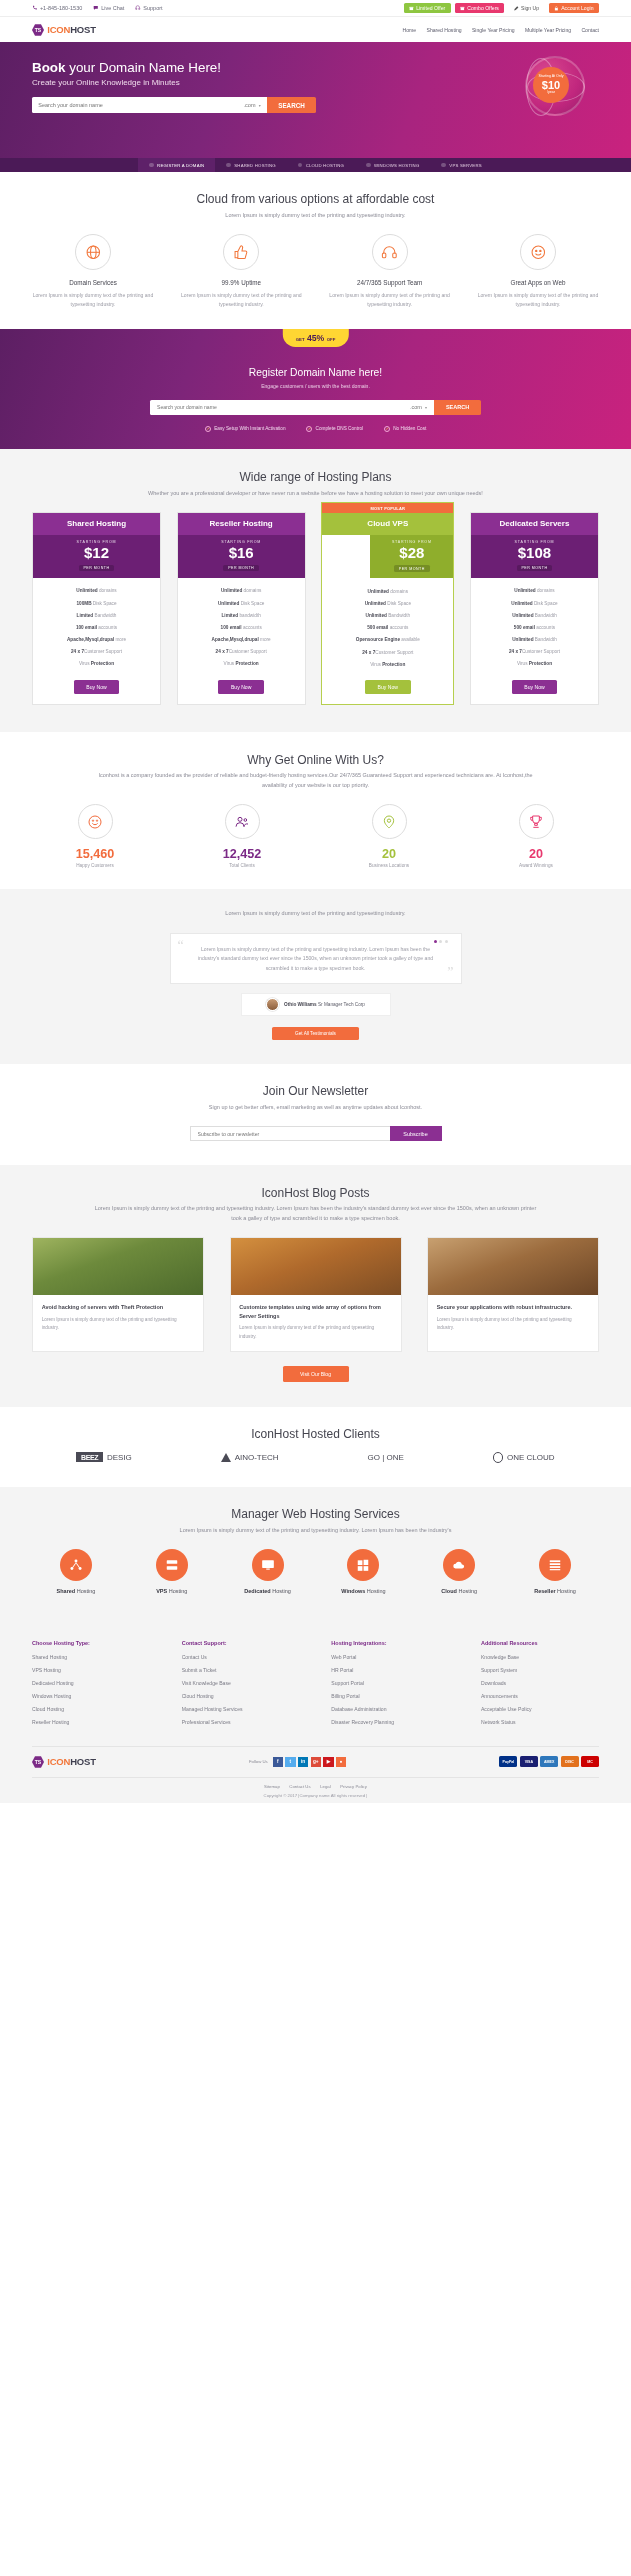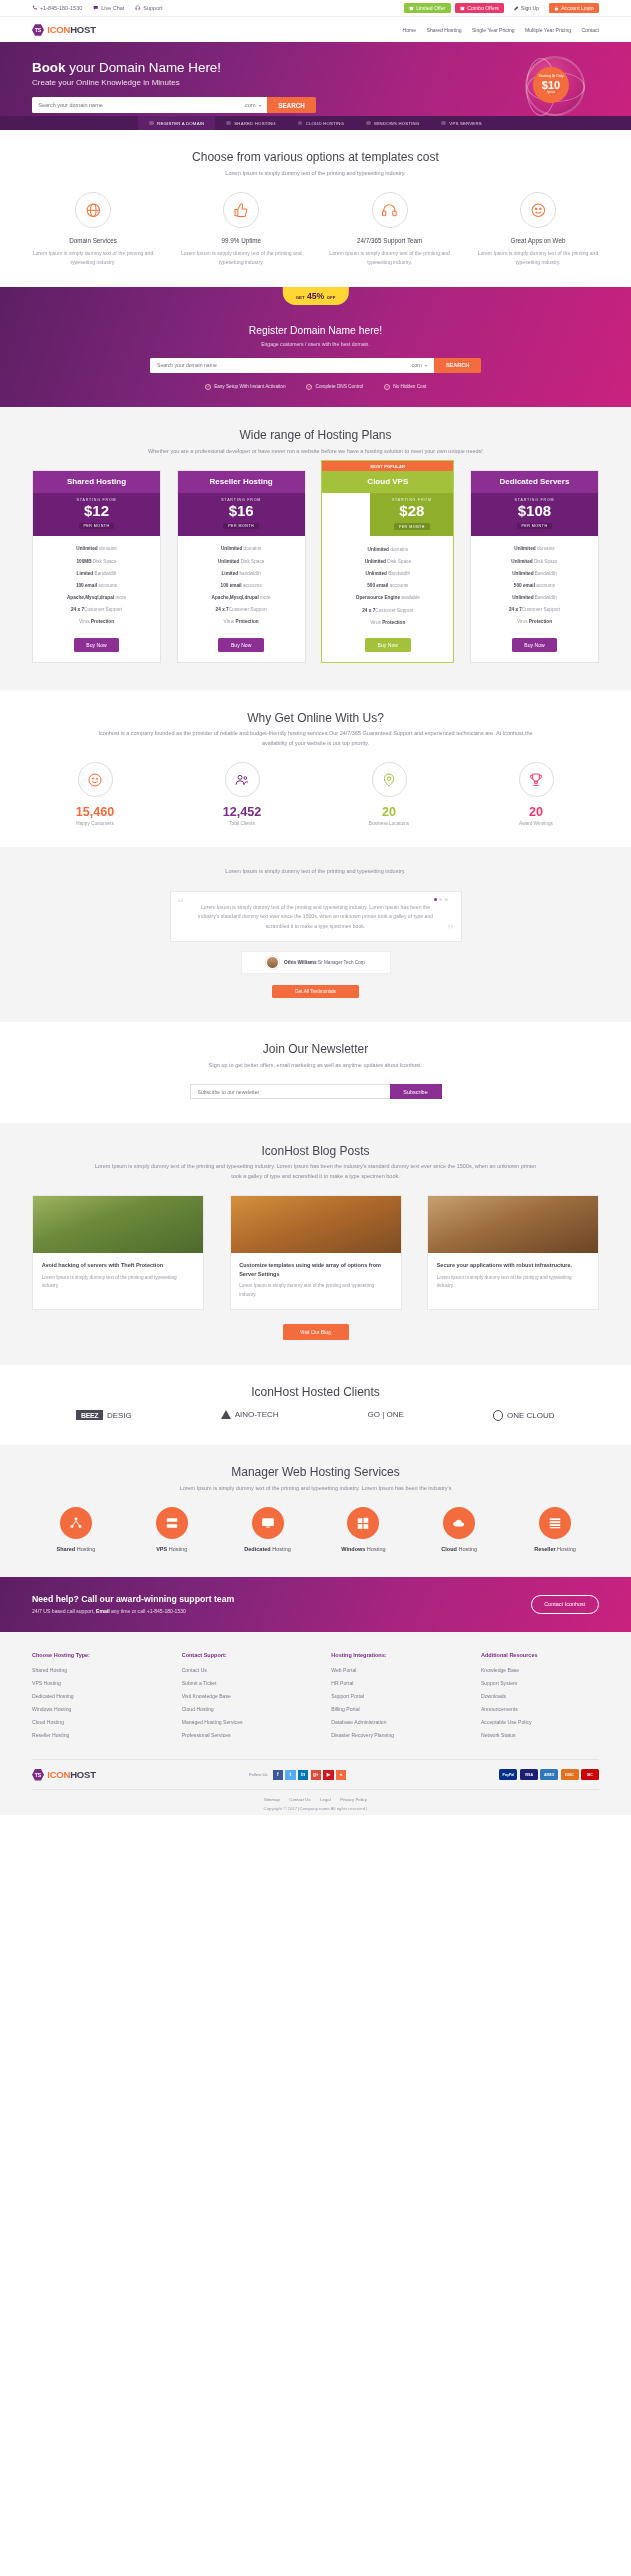--- a/index.html
+++ b/index.html
@@ -46,21 +46,21 @@
     clip-path: polygon(25% 2%, 75% 2%, 100% 50%, 75% 98%, 25% 98%, 0% 50%);
   }
   .logo-text { font-size: 9.5px; font-weight: bold; letter-spacing: -0.2px; }
   .logo-icon { color: #f2763a; margin-top: 23px; }
   .logo-host { color: #3f3f4f; }
   .mainnav { display: flex; gap: 10.3px; }
   .mainnav a { font-size: 5.1px; color: #5a5a6a; text-decoration: none; white-space: nowrap; }
 
   
   .hero {
-    height: 74px; position: relative; overflow: hidden;
+    height: 116px; position: relative; overflow: hidden;
     background: linear-gradient(110deg, #5c1f63 0%, #7d2579 35%, #a8247f 65%, #c9227e 100%);
     padding: 17.4px 32px 0 32px;
   }
   .hero h1 { color: #fff; font-size: 13.4px; font-weight: 400; margin-bottom: 3.2px; }
   .hero h1 b { font-weight: bold; }
   .hero h2 { color: #f0dcec; font-size: 8px; font-weight: 400; margin-bottom: 10.3px; }
   .searchrow { display: flex; width: 284px; }
   .searchbox {
     flex: 1; background: #fff; height: 16px; display: flex;
     align-items: center; padding: 0 6.3px; border-radius: 1.6px 0 0 1.6px;
@@ -253,21 +253,21 @@
   .b3 { background: linear-gradient(160deg,#c8a070,#9c6c3e 45%,#6b4526); }
   .blog-card h5 { font-size: 5.5px; font-weight: bold; color: #45454f; padding: 8px 8.7px 4px 8.7px; line-height: 1.55; }
   .blog-card p { font-size: 4.7px; color: #9a9aa4; padding: 0 8.7px 10.3px 8.7px; line-height: 1.8; }
   .blog-btn {
     display: block; width: 66px; margin: 14px auto 0 auto; background: #f26c3d;
     color: #fff; font-size: 5.1px; text-align: center; padding: 4.7px 0; border-radius: 1.6px;
   }
 
   
   .clients-sec { padding: 20.5px 32px 24px 32px; }
-  .client-row { display: flex; justify-content: space-around; align-items: flex-start; margin-top: 11px; }
+  .client-row { display: flex; justify-content: space-around; align-items: center; margin-top: 11px; }
   .client { font-size: 8px; color: #4a4a55; display: flex; align-items: center; gap: 4px; }
   .cl-badge { background: #4a4a55; color: #fff; padding: 1.6px 4.7px; font-size: 7px; font-weight: bold; letter-spacing: -0.4px; }
   .cl-tri { width: 0; height: 0; border-left: 5.5px solid transparent; border-right: 5.5px solid transparent; border-bottom: 9.5px solid #4a4a55; }
   .cl-ring { width: 10.3px; height: 10.3px; border: 1.6px solid #4a4a55; border-radius: 50%; }
 
   
   .svc-sec { background: #f4f4f4; padding: 20.5px 32px 25px 32px; }
   .svc-row { display: flex; justify-content: space-between; margin-top: 12.6px; }
   .svc { width: 88px; text-align: center; }
   .svc-c {
@@ -431,21 +431,21 @@
         <i class="dot"></i>
         <span>WINDOWS HOSTING</span>
       </div>
     <div class="htab">
         <i class="dot"></i>
         <span>VPS SERVERS</span>
       </div>
   </div>
 
   <div class="sec">
-    <div class="sec-title">Choose from various options at templates cost</div>
+    <div class="sec-title">Cloud from various options at affordable cost</div>
     <div class="sec-sub">Lorem Ipsum is simply dummy text of the printing and typesetting industry.</div>
     <div class="feat-row">
       <div class="feat">
         <div class="feat-circle">
           <svg viewBox="0 0 24 24">
               <circle cx="12" cy="12" r="9"></circle>
               <ellipse cx="12" cy="12" rx="4" ry="9"></ellipse>
               <path d="M3 12h18"></path>
             </svg>
         </div>
@@ -789,27 +789,20 @@
               <rect x="3" y="9" width="18" height="3"></rect>
               <rect x="3" y="14" width="18" height="3"></rect>
               <rect x="3" y="19" width="18" height="2"></rect>
             </svg>
           </div>
         <div class="lb"><b>Reseller</b><span> Hosting</span></div>
       </div>
     </div>
   </div>
 
-  <div class="cta">
-    <div>
-      <h4>Need help? Call our award-winning support team</h4>
-      <p><span>24/7 US based call support, </span><b>Email</b><span> any time or call +1-845-180-1530</span></p>
-    </div>
-    <a class="cta-btn">Contact Iconhost</a>
-  </div>
 
   <div class="footer">
     <div class="fcols">
 
       <div class="fcol">
         <h6>Choose Hosting Type:</h6>
         <a href="#">Shared Hosting</a>
         <a href="#">VPS Hosting</a>
         <a href="#">Dedicated Hosting</a>
         <a href="#">Windows Hosting</a>

